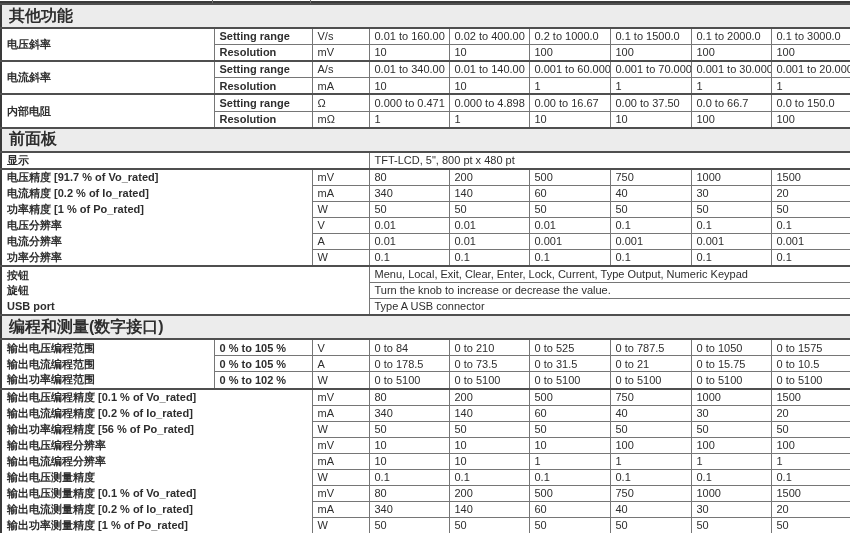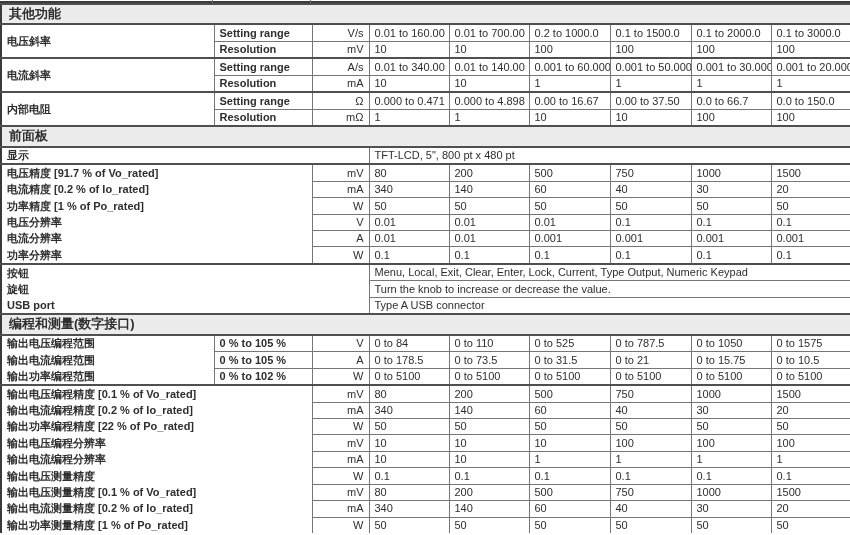--- a/index.html
+++ b/index.html
@@ -10,23 +10,23 @@
   .sliver .stub{position:absolute;top:0;width:1px;height:3px;background:#6f6f6f;}
   .sliver .stub.s1{left:212px;}
   .sliver .stub.s2{left:310px;}
 
   table.spec{width:850px;height:530px;border-collapse:collapse;table-layout:fixed;
              font-size:11px;line-height:1.15;}
   table.spec td{border:1px solid #767676;padding:0 5px;overflow:hidden;white-space:nowrap;
                 box-sizing:border-box;vertical-align:middle;}
   td.lbl{font-weight:bold;padding-left:7px;}
   td.sub{font-weight:bold;margin-top:24px;}
-  td.unit{text-align:right;padding:0 2px;margin-left:44px;}
+  td.unit{text-align:left;padding:0 2px;margin-left:44px;}
   td.val,td.wval{font-weight:normal;}
-  tr.sectionrow td{background:#ececec;font-weight:bold;padding-left:7px;font-size:13px;}
+  tr.sectionrow td{background:#ececec;font-weight:bold;padding-left:7px;font-size:16px;}
   
   tr.bs > td{border-top:2px solid #4f4f4f;}
   tr.sectionrow > td{border-top:2px solid #4f4f4f;border-bottom:1px solid #4f4f4f;}
   td.nt{border-top:none !important;margin-top:36px;}
   td.nb{border-bottom:none !important;}
   
   table.spec{border-left:2px solid #3a3a3a;}
   table.spec td:last-child{border-right:none;}
   table.spec tr:last-child td{border-bottom:none;}
 </style>
@@ -52,21 +52,21 @@
     </colgroup>
     <tbody id="spec-body">
         <tr class="sectionrow">
           <td class="sect" colspan="9">其他功能</td>
         </tr>
         <tr class="bs">
           <td class="lbl" rowspan="2">电压斜率</td>
           <td class="sub">Setting range</td>
           <td class="unit">V/s</td>
           <td class="val">0.01 to 160.00</td>
-          <td class="val">0.01 to 700.00</td>
+          <td class="val">0.02 to 400.00</td>
           <td class="val">0.2 to 1000.0</td>
           <td class="val">0.1 to 1500.0</td>
           <td class="val">0.1 to 2000.0</td>
           <td class="val">0.1 to 3000.0</td>
         </tr>
         <tr>
           <td class="sub">Resolution</td>
           <td class="unit">mV</td>
           <td class="val">10</td>
           <td class="val">10</td>
@@ -75,21 +75,21 @@
           <td class="val">100</td>
           <td class="val">100</td>
         </tr>
         <tr class="bs">
           <td class="lbl" rowspan="2">电流斜率</td>
           <td class="sub">Setting range</td>
           <td class="unit">A/s</td>
           <td class="val">0.01 to 340.00</td>
           <td class="val">0.01 to 140.00</td>
           <td class="val">0.001 to 60.000</td>
-          <td class="val">0.001 to 50.000</td>
+          <td class="val">0.001 to 70.000</td>
           <td class="val">0.001 to 30.000</td>
           <td class="val">0.001 to 20.000</td>
         </tr>
         <tr>
           <td class="sub">Resolution</td>
           <td class="unit">mA</td>
           <td class="val">10</td>
           <td class="val">10</td>
           <td class="val">1</td>
           <td class="val">1</td>
@@ -197,21 +197,21 @@
           <td class="wval" colspan="6">Type A USB connector</td>
         </tr>
         <tr class="sectionrow">
           <td class="sect" colspan="9">编程和测量(数字接口)</td>
         </tr>
         <tr class="bs">
           <td class="lbl nb">输出电压编程范围</td>
           <td class="sub">0 % to 105 %</td>
           <td class="unit">V</td>
           <td class="val">0 to 84</td>
-          <td class="val">0 to 110</td>
+          <td class="val">0 to 210</td>
           <td class="val">0 to 525</td>
           <td class="val">0 to 787.5</td>
           <td class="val">0 to 1050</td>
           <td class="val">0 to 1575</td>
         </tr>
         <tr>
           <td class="lbl nt nb">输出电流编程范围</td>
           <td class="sub">0 % to 105 %</td>
           <td class="unit">A</td>
           <td class="val">0 to 178.5</td>
@@ -246,21 +246,21 @@
           <td class="lbl nt nb" colspan="2">输出电流编程精度 [0.2 % of Io_rated]</td>
           <td class="unit">mA</td>
           <td class="val">340</td>
           <td class="val">140</td>
           <td class="val">60</td>
           <td class="val">40</td>
           <td class="val">30</td>
           <td class="val">20</td>
         </tr>
         <tr>
-          <td class="lbl nt nb" colspan="2">输出功率编程精度 [22 % of Po_rated]</td>
+          <td class="lbl nt nb" colspan="2">输出功率编程精度 [56 % of Po_rated]</td>
           <td class="unit">W</td>
           <td class="val">50</td>
           <td class="val">50</td>
           <td class="val">50</td>
           <td class="val">50</td>
           <td class="val">50</td>
           <td class="val">50</td>
         </tr>
         <tr>
           <td class="lbl nt nb" colspan="2">输出电压编程分辨率</td>

